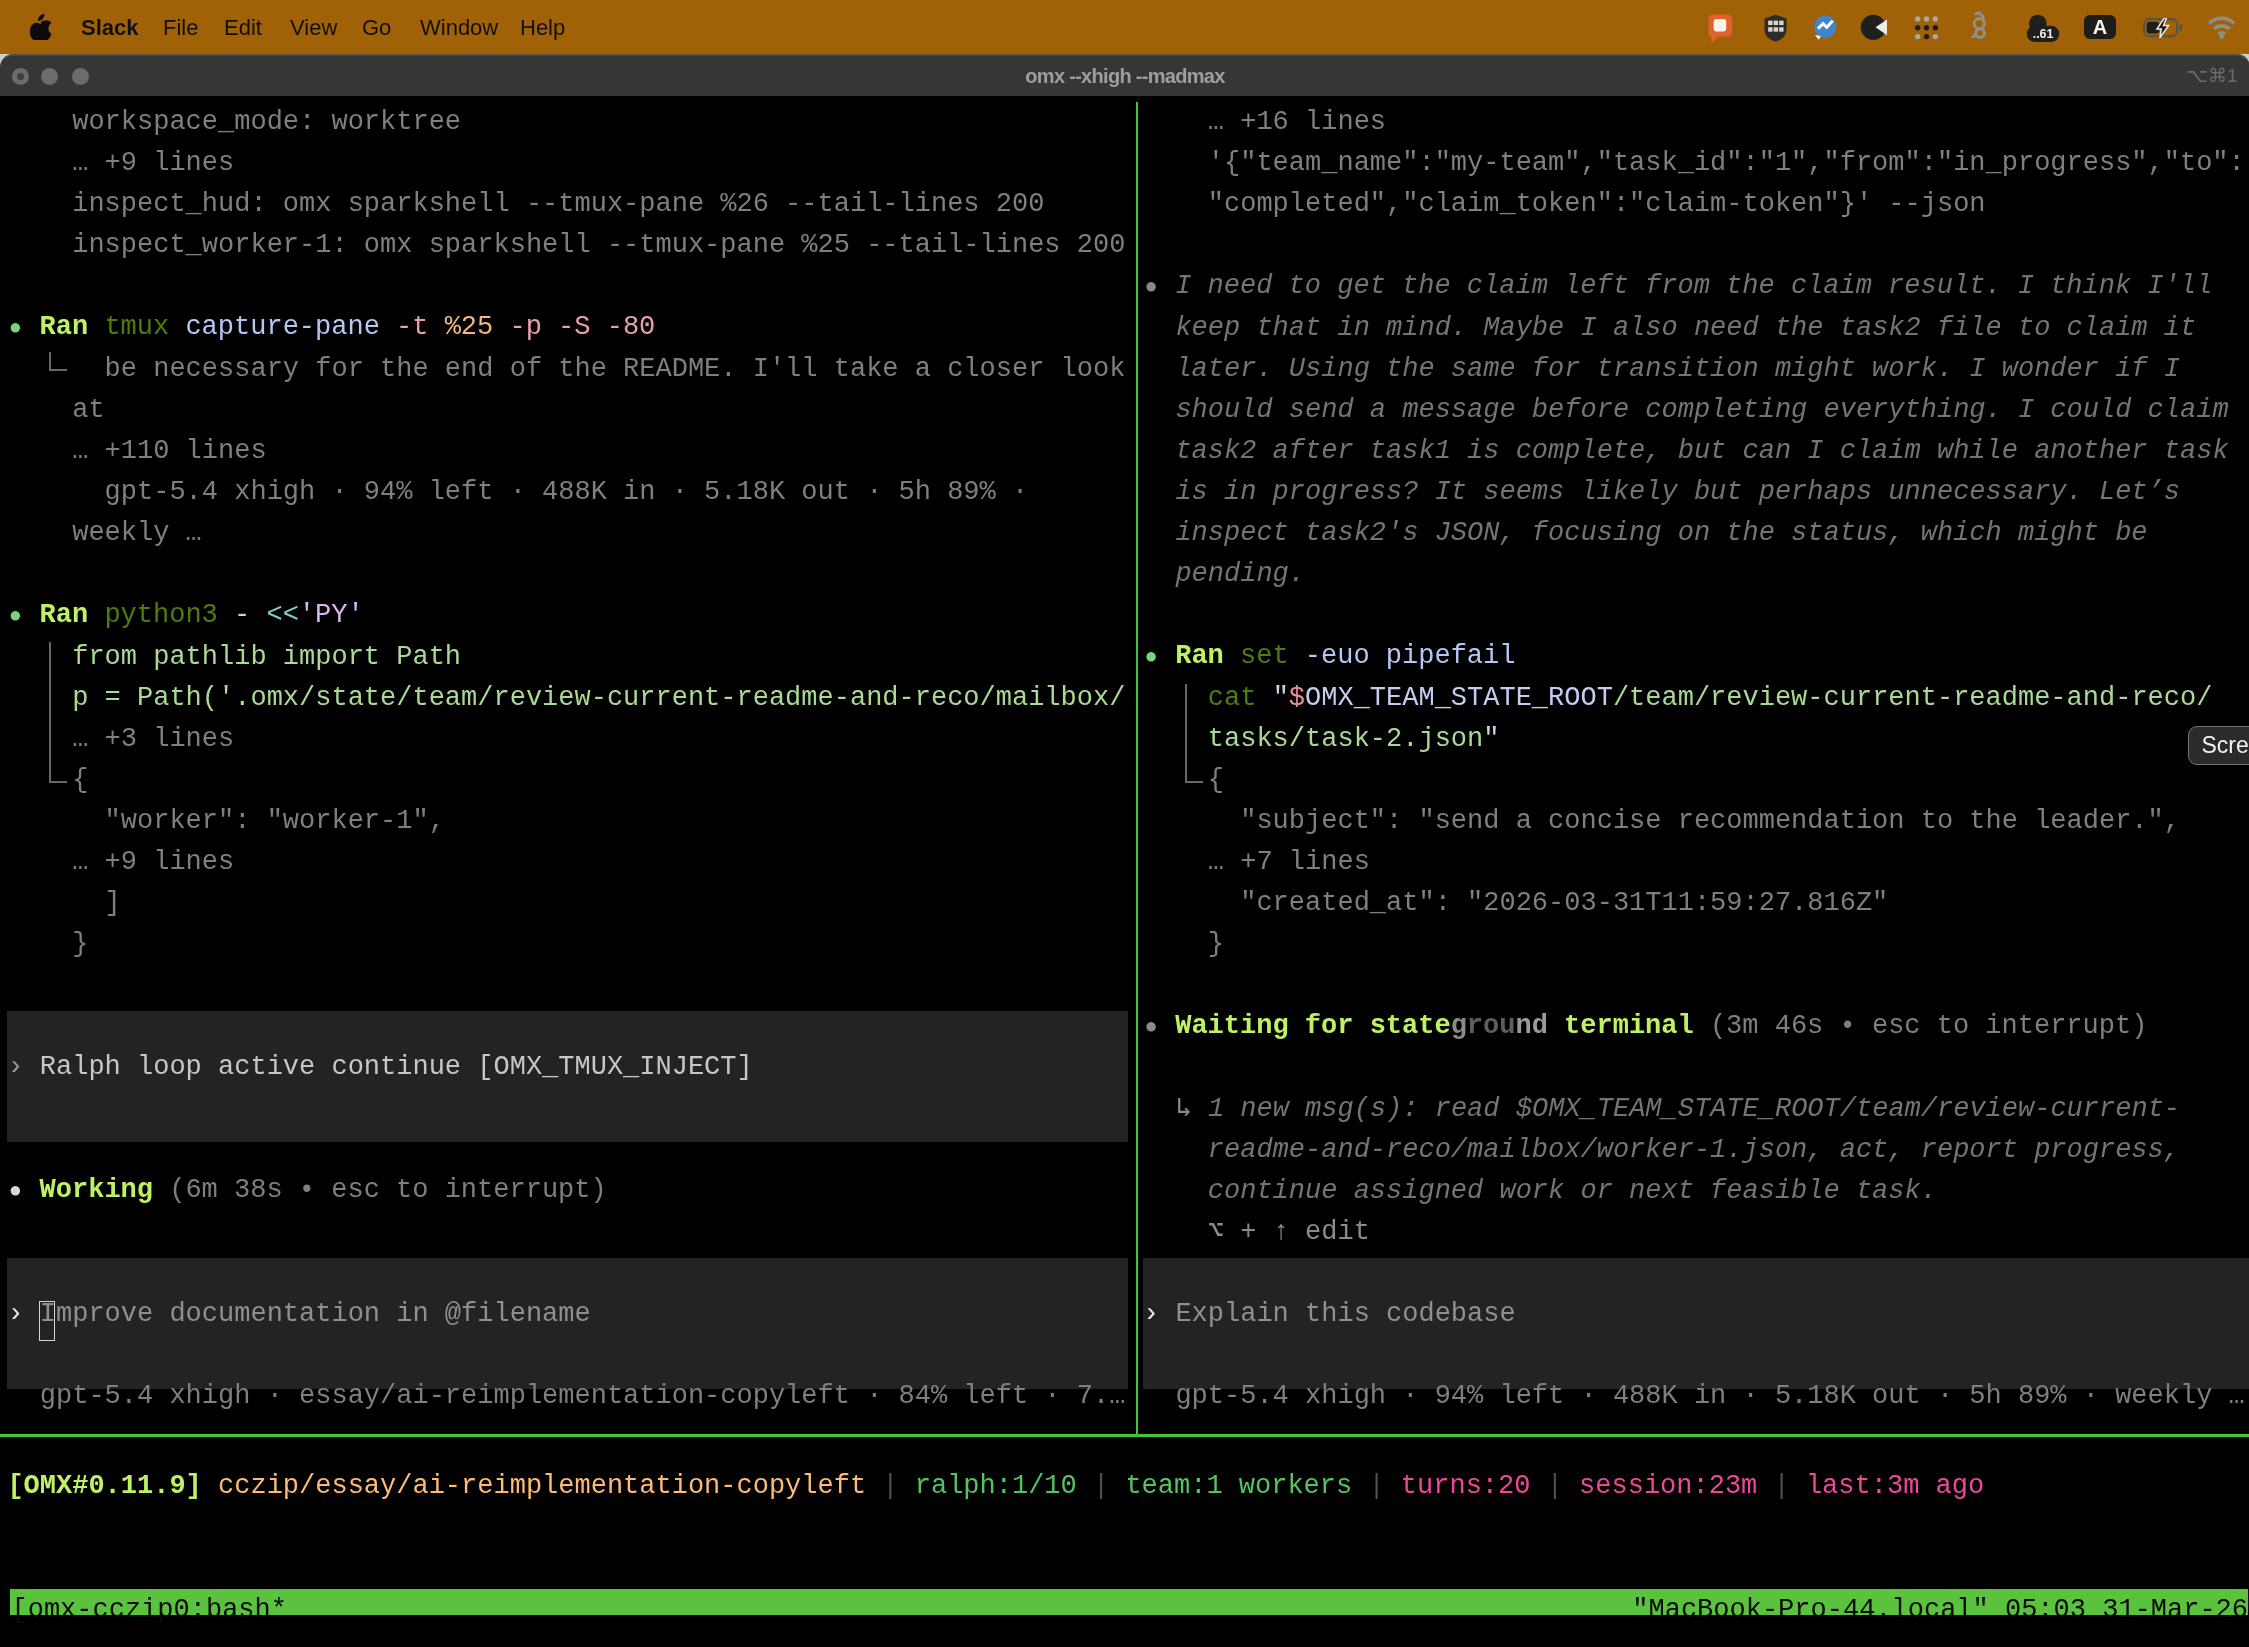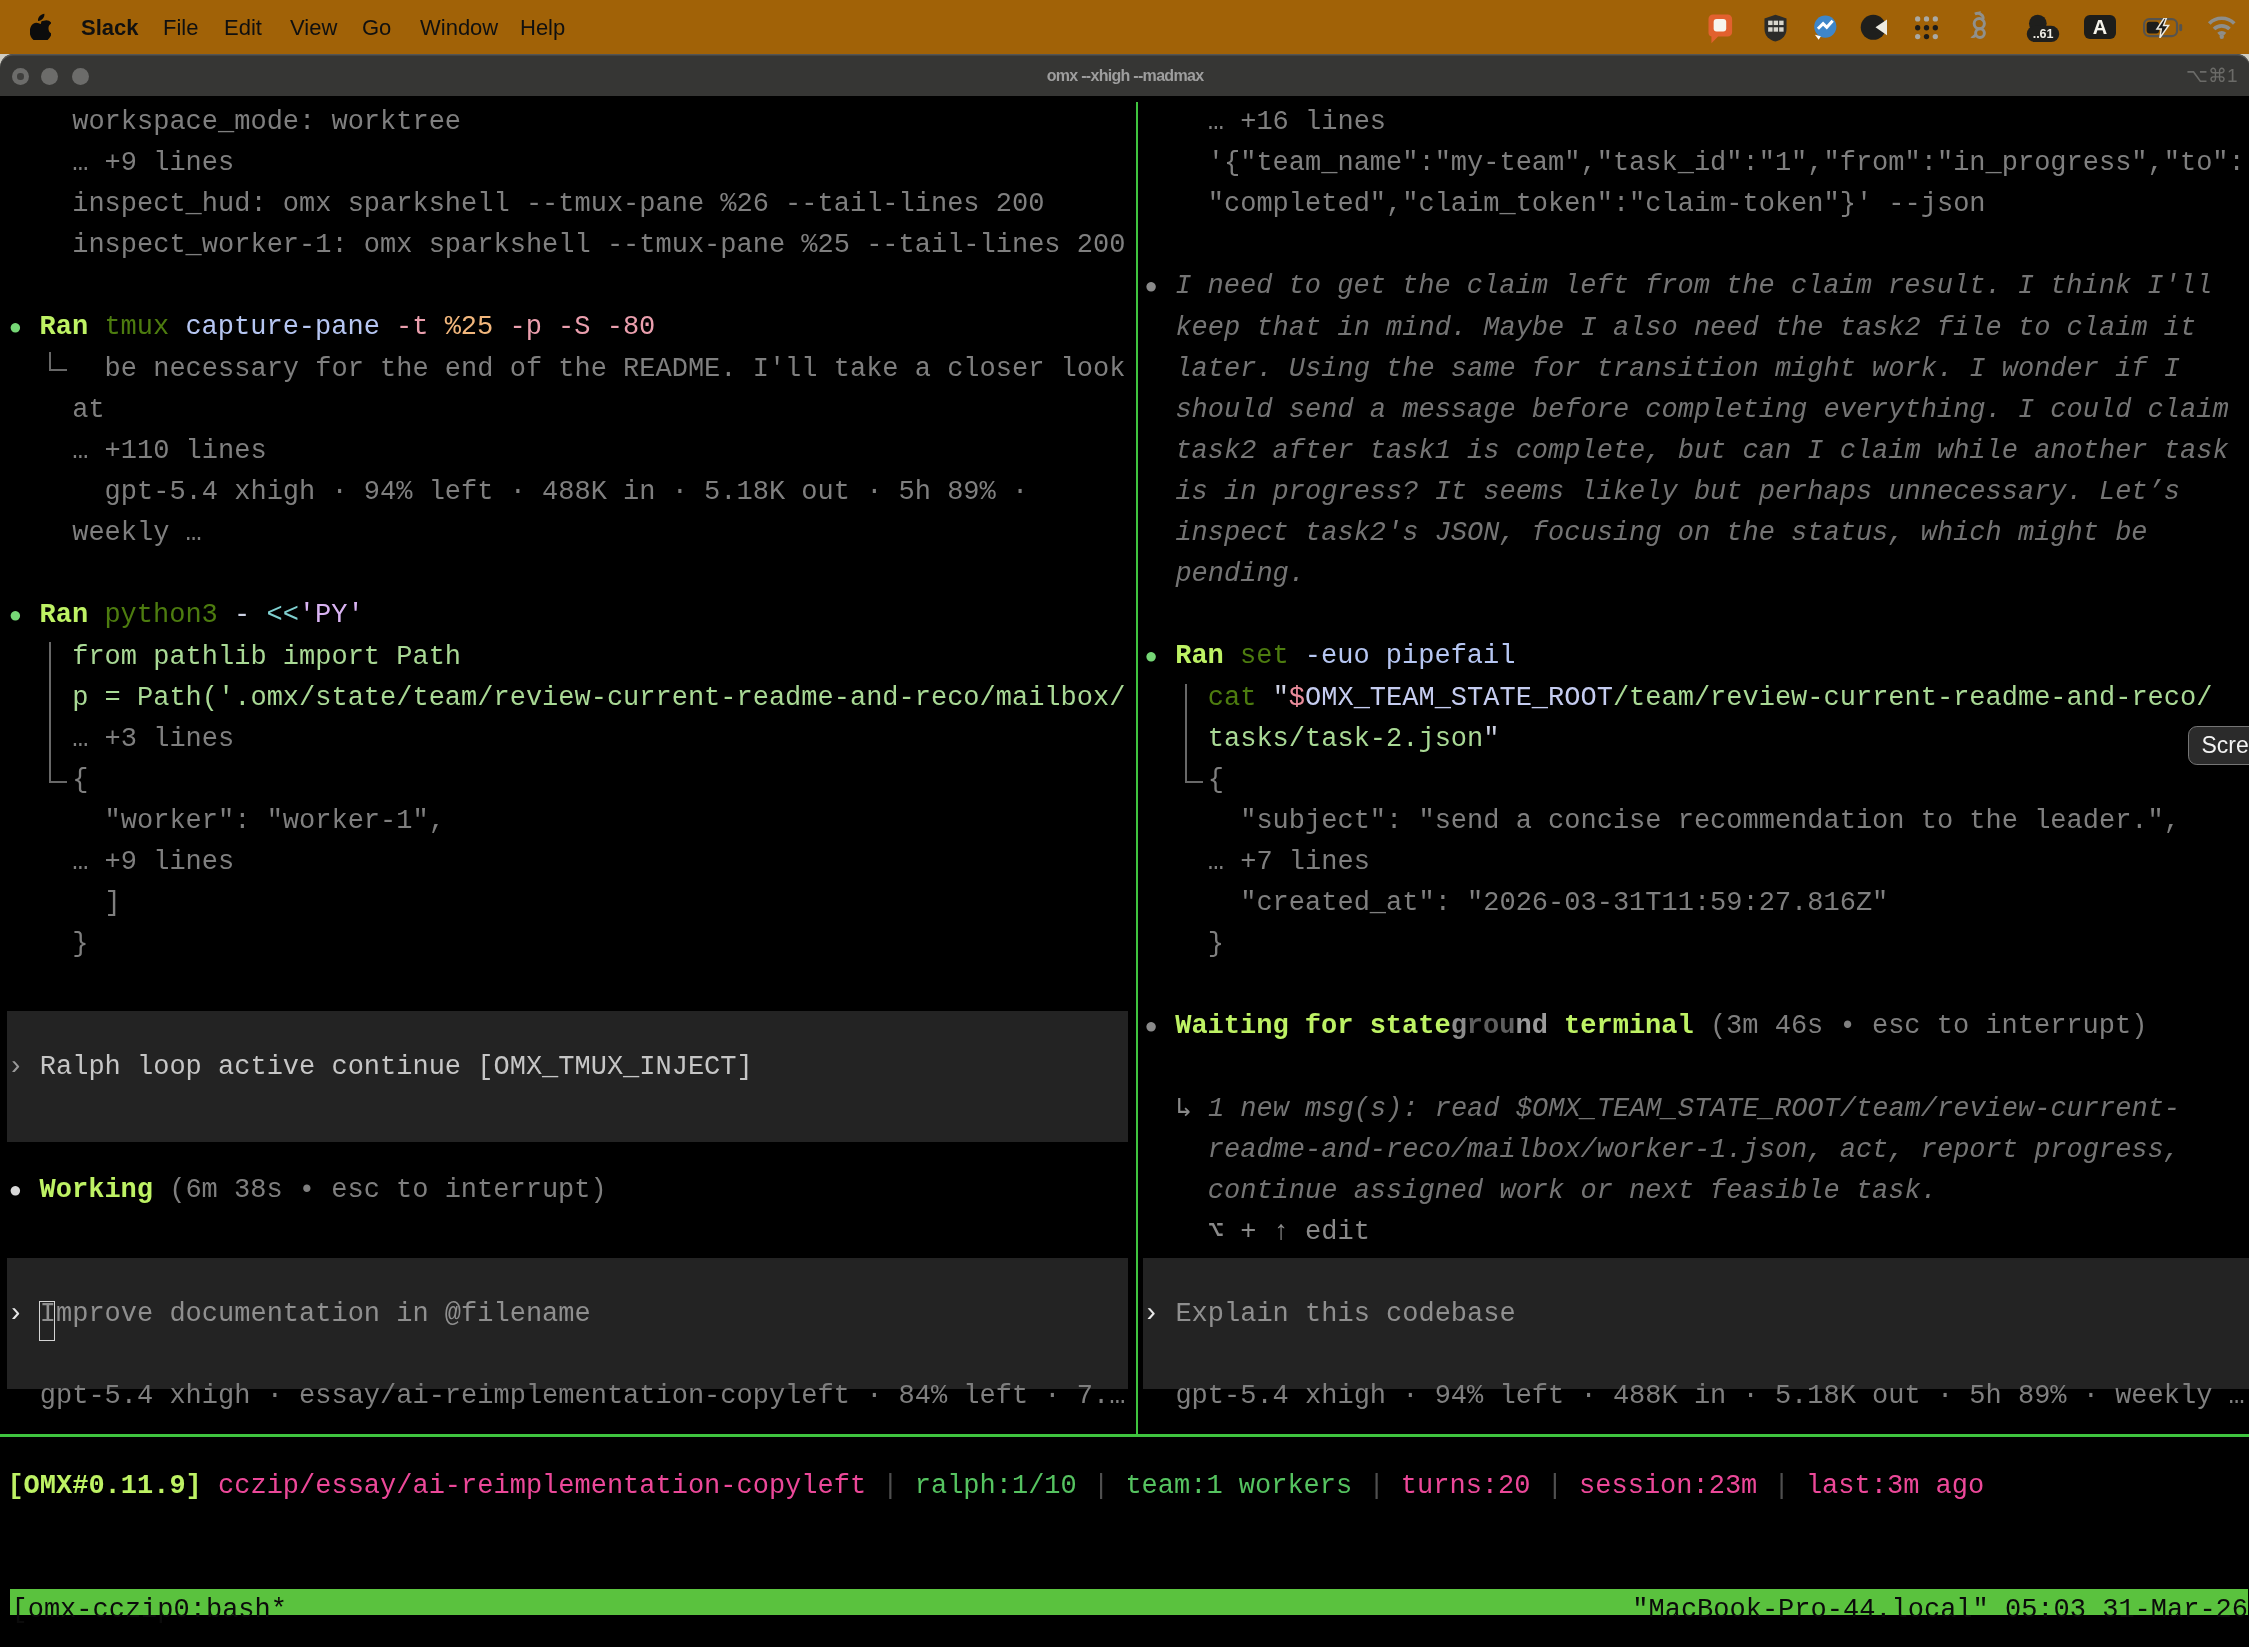--- a/index.html
+++ b/index.html
@@ -1,39 +1,39 @@
 <!DOCTYPE html>
 <html style="font-size:11.8px"><head><meta charset="utf-8">
 <style>
 html,body{margin:0;padding:0;width:2250px;height:1648px;background:#000;overflow:hidden;position:relative}
 .menubar{position:absolute;left:0;top:0;width:2250px;height:54px;background:#a16207}
 .mi{position:absolute;top:0;height:54px;line-height:55px;font-family:"Liberation Sans",sans-serif;font-size:22px;color:#101010}
 .cream{position:absolute;left:0;top:54px;width:2250px;height:42px;background:#cfcdc4}
 .titlebar{position:absolute;left:0;top:54px;width:2250px;height:42px;background:#363634;border-radius:13.3px 13.3px 0 0;box-shadow:inset 0 1.5px 0 #555553}
 .tl{position:absolute;top:68px;width:17px;height:17px;border-radius:50%;background:#6c6c6a}
-.title{position:absolute;top:54px;left:0;width:2250px;height:24px;line-height:44px;text-align:center;font-family:"Liberation Sans",sans-serif;font-weight:bold;font-size:16px;letter-spacing:-0.7px;color:#9e9e9e}
+.title{position:absolute;top:54px;left:0;width:2250px;height:24px;line-height:44px;text-align:center;font-family:"Liberation Sans",sans-serif;font-weight:bold;font-size:20px;letter-spacing:-0.7px;color:#9e9e9e}
 .shortcut{position:absolute;top:54px;left:2186px;height:42px;line-height:44px;font-family:"Liberation Sans",sans-serif;font-size:19px;color:#6b6b68}
 .term{position:absolute;left:0;top:96px;width:2250px;height:1552px;background:#000}
 pre{margin:0;font-family:"Liberation Mono",monospace;font-size:27px;line-height:41px;white-space:pre}
 .pane{position:absolute;top:102px;color:#7f7f7f;z-index:3}
 .box{position:absolute;background:#232323;z-index:1}
 .vdiv{position:absolute;left:1136px;top:102px;width:1.8px;height:1334px;background:#3fc43f;z-index:4}
 .hdiv{position:absolute;left:0;top:1434px;width:2250px;height:2.6px;background:#3fc43f;z-index:4}
 .statusline{position:absolute;left:7.4px;top:1466px;color:#6e6e6e;z-index:3}
 .bar{position:absolute;left:10px;top:1589px;width:2238px;height:26px;background:#5ac23e;z-index:4;font-family:"Liberation Mono",monospace;font-size:27px;line-height:42px;color:#0b0b0b;white-space:pre}
 .barL{position:absolute;left:1.5px;top:0}
 .barR{position:absolute;right:0px;top:0}
 .curbox{position:absolute;left:39px;top:1301px;width:16px;height:40px;border:1.8px solid #d4d4d4;box-sizing:border-box;z-index:5}
 .tooltip{position:absolute;left:2188px;top:726px;width:74px;height:39px;background:#2b2b2b;border:1.8px solid #757575;border-radius:8.9px;z-index:6;font-family:"Liberation Sans",sans-serif;font-size:23px;color:#f2f2f2;line-height:37px;padding-left:12.5px;box-sizing:border-box}
 .g{color:#76d776} .w{color:#bef264;font-weight:bold} .bl{color:#4d7c0f} .pe{color:#b6c6f2}
 .pk{color:#eb9fae} .pc{color:#f1b67c} .cg{color:#a9d995} .lv{color:#c5ccf0} .q{color:#ccd1e3}
 .dp{color:#e98c9b} .it{color:#747474;font-style:italic} .b1{color:#c6c6c6} .b2{color:#8f8f8f} .b3{color:#9a9a9a} .wp{color:#e8e8e8} .tc{color:#7fd0d0} .pu{color:#d9b3f2} .sh1{color:#5e5e5e;font-weight:bold} .sh2{color:#9a9a9a;font-weight:bold} .sh3{color:#8a8a8a;font-weight:bold}
 .wb{color:#d8d8d8} .db{color:#8a8a8a}
 .bu{display:inline-block;width:16px;font-size:22px;text-align:center}
-.cy{color:#ec4899} .sg{color:#55c360} .sx{color:#ec4899} .pi{color:#4f4f4f}
+.cy{color:#fdba74} .sg{color:#55c360} .sx{color:#ec4899} .pi{color:#4f4f4f}
 .icon{position:absolute}
 .vg{position:absolute;width:2.2px;background:#686868;z-index:3}
 .hg{position:absolute;height:2.2px;background:#686868;z-index:3}
 </style></head>
 <body>
 <div class="cream"></div>
 <div class="menubar">
   <svg class="icon" style="left:30px;top:13.3px" width="20.7" height="26.6" viewBox="0 0 28 36">
     <path d="M19.5 1 c0.3 2.6 -0.8 5.1 -2.3 6.9 c-1.5 1.8 -4 3.2 -6.4 3 c-0.4 -2.5 0.9 -5 2.3 -6.7 C14.7 2.4 17.3 1.1 19.5 1 Z" fill="#0c0c0c"></path>
     <path d="M27 26.1 c-1.1 2.5 -1.7 3.6 -3.1 5.8 c-2 3.1 -4.8 6.9 -8.3 6.9 c-3.1 0 -3.9 -2 -8.1 -2 c-4.2 0 -5.1 2 -8.2 2 l0 0 c-3.5 -0.1 -6.2 -3.5 -8.2 -6.5 Z" fill="none"></path>

